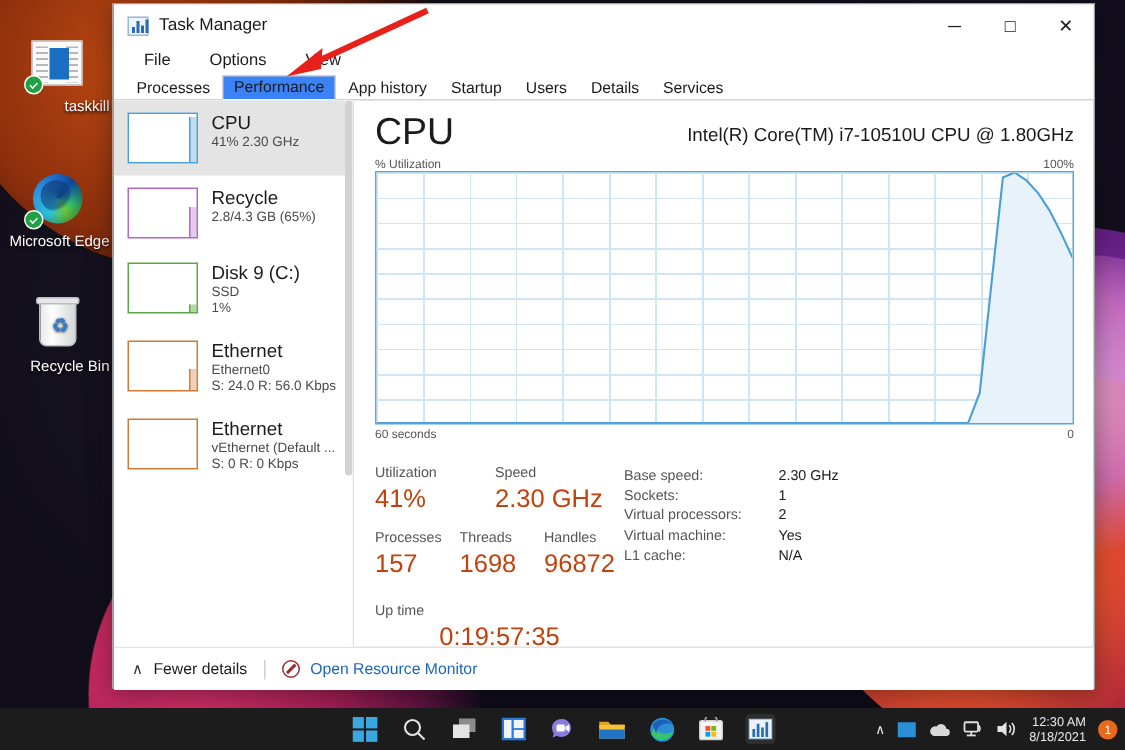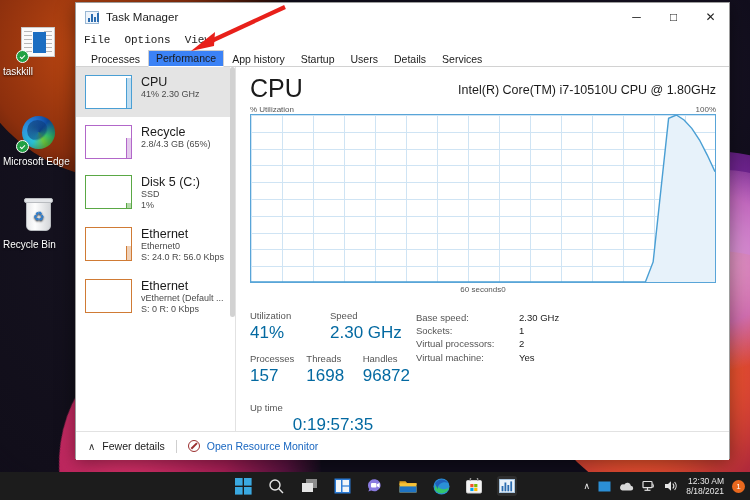--- a/index.html
+++ b/index.html
@@ -36,21 +36,21 @@
     right:-80px;top:170px;width:210px;height:200px;
     background:radial-gradient(circle at 45% 45%, #f2b8e4 0%, #d177c6 40%, rgba(16,13,26,0) 70%);
     opacity:.85;
   }
   .wp-g{ 
     right:-60px;top:-120px;width:330px;height:330px;
     background:radial-gradient(circle at 50% 60%, #1a1426 0%, #100d1b 60%, rgba(16,13,26,0) 80%);
   }
 
   
-  .dicon{position:absolute;width:70px;text-align:left;color:#fff;
+  .dicon{position:absolute;width:70px;text-align:right;color:#fff;
          font-size:10px;line-height:12px;text-shadow:0 1px 2px rgba(0,0,0,.85);}
   .dicon .glyph{width:40px;height:38px;margin:0 auto 3px;position:relative;}
   .chk{position:absolute;left:-2px;bottom:0px;width:13px;height:13px;border-radius:50%;
        background:#21a144;border:1.5px solid #fff;box-sizing:border-box;}
   .chk::after{content:"";position:absolute;left:3px;top:4px;width:4px;height:2px;
        border-left:1.6px solid #fff;border-bottom:1.6px solid #fff;transform:rotate(-45deg);}
 
   
   .doc{position:absolute;left:3px;top:2px;width:34px;height:30px;background:#fafafa;
        border:1px solid #c9c9c9;box-sizing:border-box;}
@@ -81,21 +81,21 @@
       border:1px solid #9d9d9d;box-sizing:border-box;box-shadow:0 4px 18px rgba(0,0,0,.45);}
   .titlebar{height:28px;display:flex;align-items:center;background:#fff;position:relative;}
   .tm-icon{width:14px;height:13px;margin-left:9px;margin-right:7px;position:relative;
            background:#eef4fb;border:1px solid #9bb8d4;box-sizing:border-box;}
   .tm-icon i{position:absolute;bottom:1px;width:2px;background:#2b6cb0;display:block;}
   .title-text{font-size:11.5px;color:#1b1b1b;}
   .winbtns{position:absolute;right:0;top:0;display:flex;height:28px;}
   .wb{width:37px;height:28px;display:flex;align-items:center;justify-content:center;
       font-size:12px;color:#202020;cursor:default;}
 
-  .menubar{height:18px;display:flex;align-items:center;padding-left:8px;gap:14px;background:#fff;font-family:Liberation Mono, monospace;}
+  .menubar{height:18px;display:flex;align-items:center;padding-left:20px;gap:26px;background:#fff;}
   .menubar span{font-size:11px;color:#1b1b1b;cursor:default;}
 
   .tabs{height:17px;display:flex;align-items:flex-end;padding-left:7px;background:#fff;
         border-bottom:1px solid #d2d2d2;position:relative;}
   .tab{font-size:10.5px;color:#1b1b1b;padding:1px 7px 2px;border:1px solid transparent;
        border-bottom:none;position:relative;top:1px;cursor:default;}
   .tab.active{background:#3b82f6;border-color:#cfcfcf;border-bottom:1px solid #fff;
               box-shadow:0 -1px 0 #fff;}
 
   .body{display:flex;height:calc(100% - 28px - 18px - 17px - 28px);}
@@ -119,29 +119,29 @@
   .main-head{display:flex;align-items:flex-start;justify-content:space-between;}
   .h-cpu{font-size:25px;color:#1b1b1b;line-height:27px;font-weight:400;}
   .h-model{font-size:12.5px;color:#1b1b1b;margin-top:8px;}
   .axis-row{display:flex;justify-content:space-between;font-size:8px;color:#555;margin-top:3px;}
   .graph{height:169px;border:1px solid #59a5d8;box-sizing:border-box;position:relative;overflow:hidden;background:#fff;}
   .grid-v{position:absolute;inset:0;
      background-image:repeating-linear-gradient(to right,#cfe4f4 0 1px,transparent 1px 31px);}
   .grid-h{position:absolute;inset:0;
      background-image:repeating-linear-gradient(to bottom,#cfe4f4 0 1px,transparent 1px 16.8px);}
   .graph svg{position:absolute;inset:0;width:100%;height:100%;}
-  .axis-row2{display:flex;justify-content:center;font-size:8px;color:#555;margin-top:2px;}
+  .axis-row2{display:flex;justify-content:space-between;font-size:8px;color:#555;margin-top:2px;}
 
   
   .stats{display:flex;margin-top:15px;}
   .stats-left{width:166px;}
   .srow{display:flex;}
   .sfield{margin-right:6px;}
   .slabel{font-size:9.5px;color:#555;line-height:13px;}
-  .sval{font-size:17px;color:#0369a1;line-height:22px;font-weight:400;}
+  .sval{font-size:17px;color:#c2410c;line-height:22px;font-weight:400;}
   .stats-right{flex:1;padding-top:2px;}
   .rrow{display:flex;font-size:9.5px;line-height:13.2px;}
   .rlab{width:103px;color:#555;}
   .rval{color:#1b1b1b;}
   .uptime{margin-top:14px;}
   .uptime .slabel{font-size:9.5px;}
   .uptime .sval{font-size:17px;text-align:center;}
 
   
   .footer{height:28px;border-top:1px solid #e2e2e2;display:flex;align-items:center;padding-left:12px;gap:7px;background:#fff;}
@@ -265,21 +265,21 @@
           <div class="si-title">Recycle</div>
           <div class="si-sub">2.8/4.3 GB (65%)</div>
         </div>
       </div>
 
       <div class="side-item">
         <div class="thumb" style="border-color:#5aa845">
           <div class="sliver" style="height:5px;background:rgba(90,168,69,.45);border-left-color:#5aa845"></div>
         </div>
         <div>
-          <div class="si-title">Disk 5 (C:)</div>
+          <div class="si-title">Disk 9 (C:)</div>
           <div class="si-sub">SSD</div>
           <div class="si-sub">1%</div>
         </div>
       </div>
 
       <div class="side-item">
         <div class="thumb" style="border-color:#d07b35">
           <div class="sliver" style="height:14px;background:rgba(208,123,53,.35);border-left-color:#d07b35"></div>
         </div>
         <div>
@@ -369,20 +369,24 @@
             <span class="rlab">Sockets:</span>
             <span class="rval">1</span>
           </div>
           <div class="rrow">
             <span class="rlab">Virtual processors:</span>
             <span class="rval">2</span>
           </div>
           <div class="rrow">
             <span class="rlab">Virtual machine:</span>
             <span class="rval">Yes</span>
+          </div>
+          <div class="rrow">
+            <span class="rlab">L1 cache:</span>
+            <span class="rval">N/A</span>
           </div>
         </div>
       </div>
     </div>
   </div>
 
   <div class="footer">
     <span class="chev">∧</span>
     <span class="fewer">Fewer details</span>
     <span class="fsep"></span>

